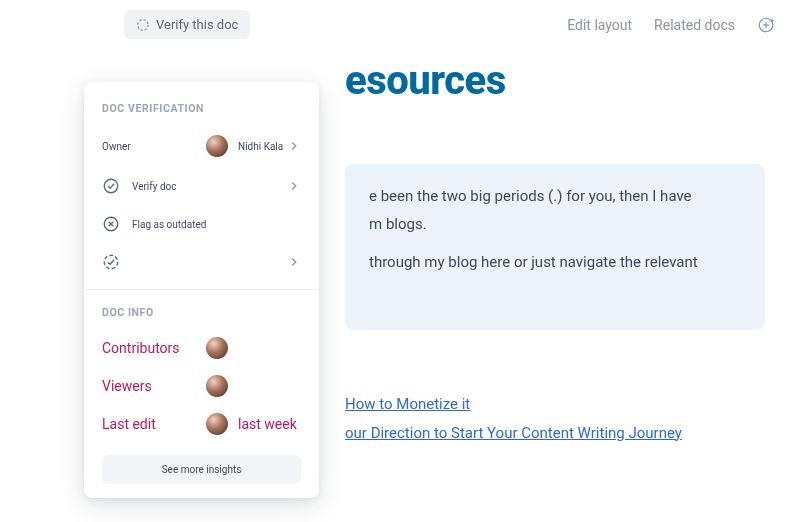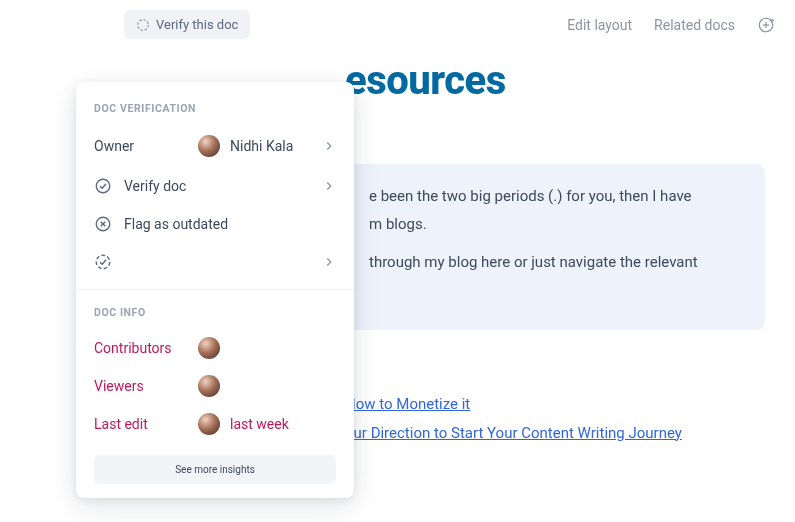--- a/index.html
+++ b/index.html
@@ -77,41 +77,41 @@
       color: #2f66e0;
       text-decoration: underline;
       font-size: 15px;
       line-height: 1.9;
       cursor: pointer;
       display: block;
     }
     .popover {
       position: absolute;
       top: 82px;
-      left: 76px;
-      width: 278px;
+      left: 84px;
+      width: 235px;
       background: #ffffff;
       border-radius: 8px;
       box-shadow: 0 2px 8px rgba(20, 30, 50, 0.08), 0 8px 28px rgba(20, 30, 50, 0.12);
       padding: 14px 0 14px 0;
       z-index: 100;
     }
     .popover-section-title {
       font-size: 10.5px;
       font-weight: 700;
       letter-spacing: 0.6px;
       color: #9aa5b5;
       padding: 6px 18px 10px;
     }
     .menu-row {
       display: flex;
       align-items: center;
       padding: 10px 18px;
       color: #3c4a5e;
-      font-size: 14px;
+      font-size: 10px;
       cursor: default;
     }
     .menu-row.interactive {
       cursor: pointer;
     }
     .menu-row .left {
       display: flex;
       align-items: center;
       gap: 12px;
       flex: 0 0 auto;

